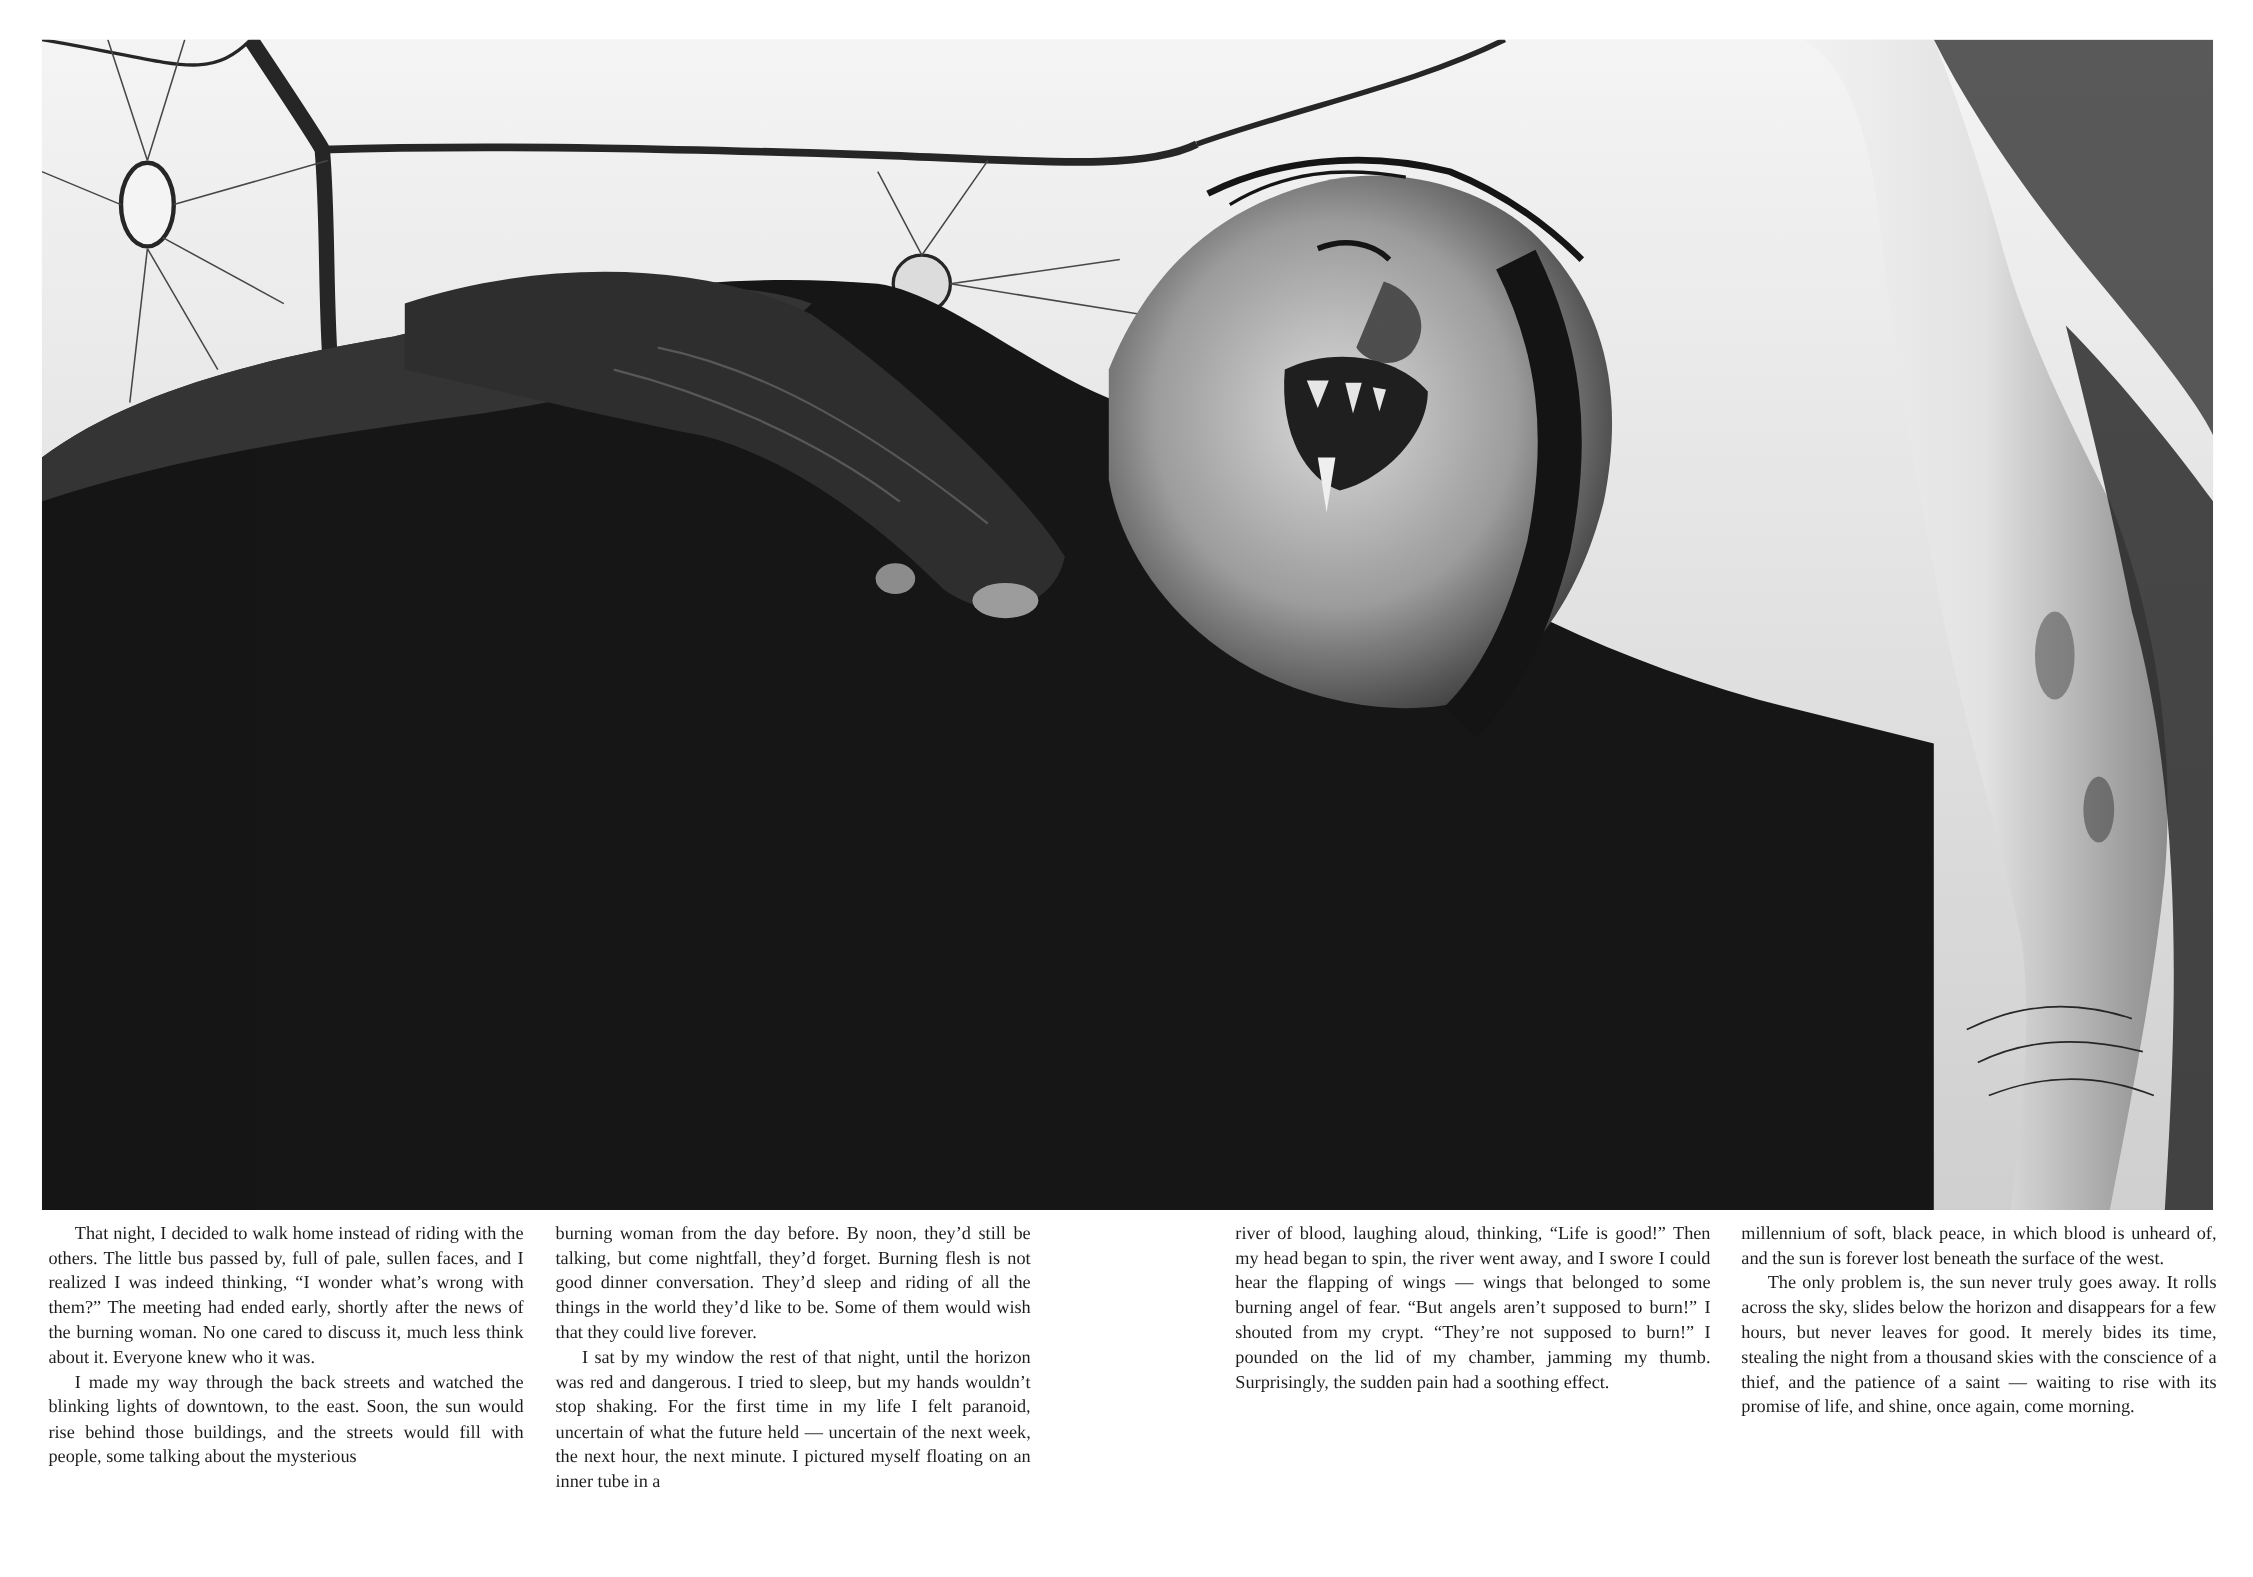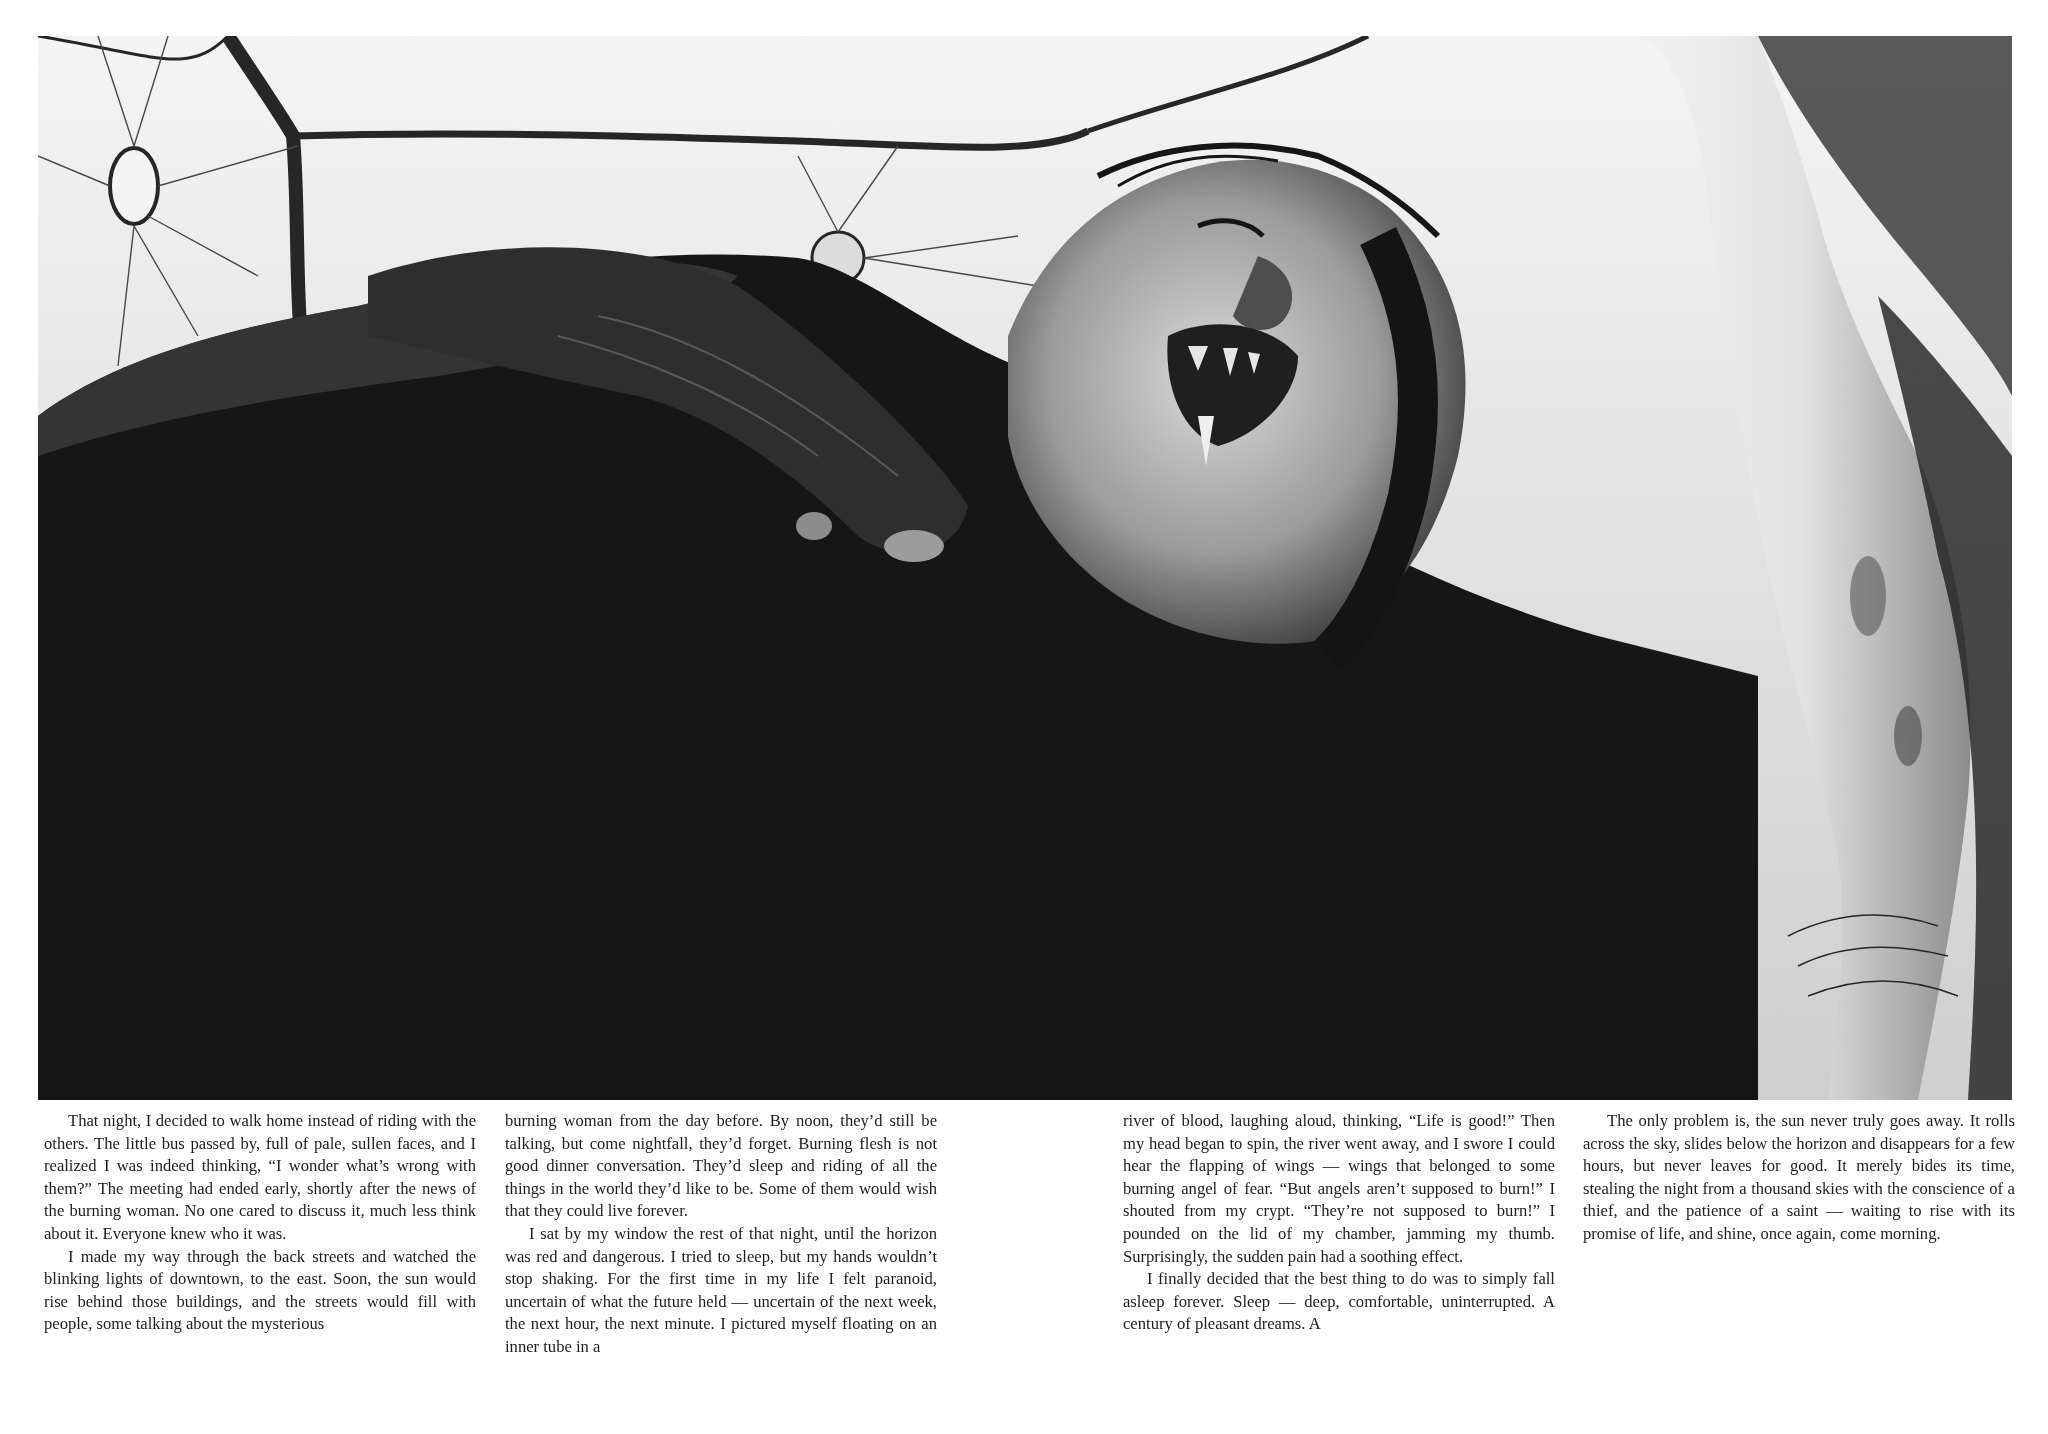--- a/index.html
+++ b/index.html
@@ -106,18 +106,18 @@
   <div class="col col-1">
     <p class="indent">That night, I decided to walk home instead of riding with the others. The little bus passed by, full of pale, sullen faces, and I realized I was indeed thinking, “I wonder what’s wrong with them?” The meeting had ended early, shortly after the news of the burning woman. No one cared to discuss it, much less think about it. Everyone knew who it was.</p>
     <p class="indent">I made my way through the back streets and watched the blinking lights of downtown, to the east. Soon, the sun would rise behind those buildings, and the streets would fill with people, some talking about the mysterious</p>
   </div>
   <div class="col col-2">
     <p>burning woman from the day before. By noon, they’d still be talking, but come nightfall, they’d forget. Burning flesh is not good dinner conversation. They’d sleep and riding of all the things in the world they’d like to be. Some of them would wish that they could live forever.</p>
     <p class="indent">I sat by my window the rest of that night, until the horizon was red and dangerous. I tried to sleep, but my hands wouldn’t stop shaking. For the first time in my life I felt paranoid, uncertain of what the future held — uncertain of the next week, the next hour, the next minute. I pictured myself floating on an inner tube in a</p>
   </div>
   <div class="col col-3">
     <p>river of blood, laughing aloud, thinking, “Life is good!” Then my head began to spin, the river went away, and I swore I could hear the flapping of wings — wings that belonged to some burning angel of fear. “But angels aren’t supposed to burn!” I shouted from my crypt. “They’re not supposed to burn!” I pounded on the lid of my chamber, jamming my thumb. Surprisingly, the sudden pain had a soothing effect.</p>
-    <p class="indent">I finally decided that the best thing to do was to simply fall asleep forever. Sleep — deep, comfortable, uninterrupted. A century of pleasant dreams. A</p>
   </div>
   <div class="col col-4">
+    <p>millennium of soft, black peace, in which blood is unheard of, and the sun is forever lost beneath the surface of the west.</p>
     <p class="indent">The only problem is, the sun never truly goes away. It rolls across the sky, slides below the horizon and disappears for a few hours, but never leaves for good. It merely bides its time, stealing the night from a thousand skies with the conscience of a thief, and the patience of a saint — waiting to rise with its promise of life, and shine, once again, come morning.</p>
   </div>
 </div>
 
 </body></html>

